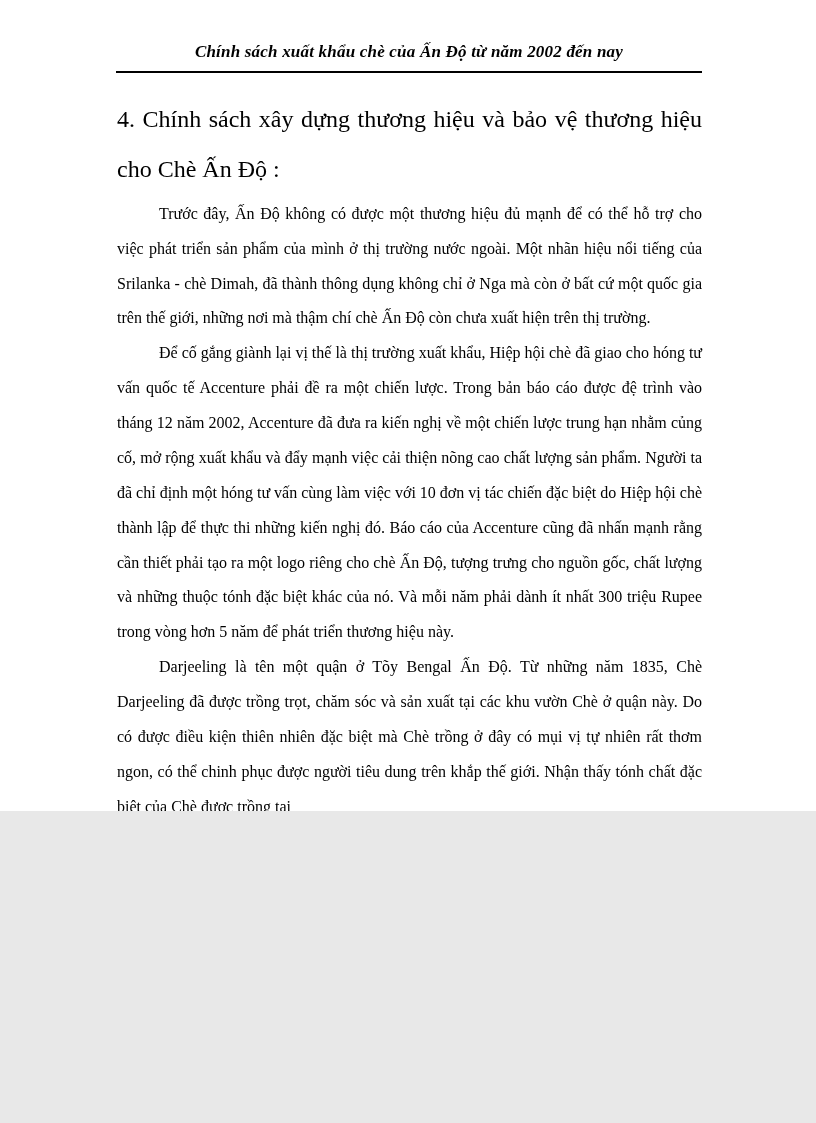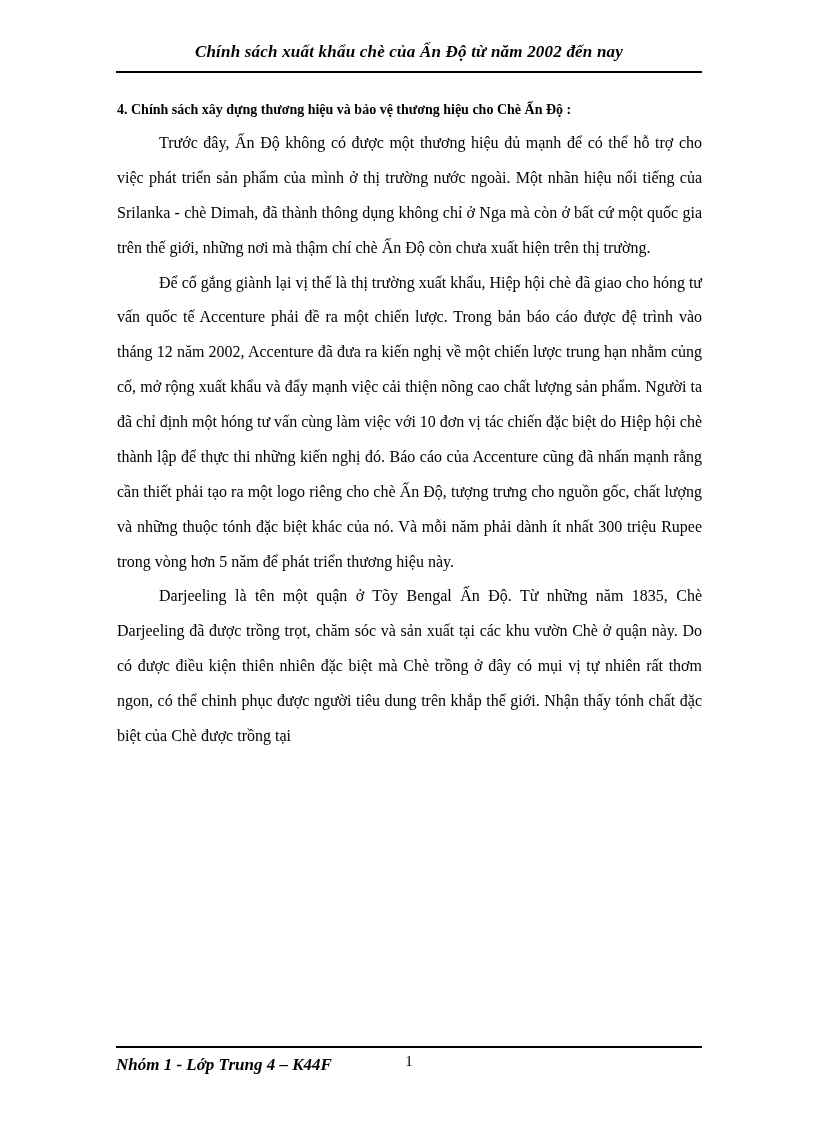--- a/index.html
+++ b/index.html
@@ -1,19 +1,19 @@
 <!DOCTYPE html>
 <html><head>
 <meta charset="utf-8">
 <style>
   * { margin: 0; padding: 0; box-sizing: border-box; }
   html, body { background: #e8e8e8; }
   .page {
     width: 816px;
-    height: 1123px;
+    height: 811px;
     margin: 0 auto;
     background: #ffffff;
     position: relative;
     font-family: "Liberation Serif", "DejaVu Serif", serif;
     color: #000000;
     overflow: hidden;
   }
   .header {
     position: absolute;
     top: 42px;
@@ -30,22 +30,22 @@
     letter-spacing: 0.2px;
     white-space: nowrap;
   }
   .content {
     position: absolute;
     top: 95px;
     left: 117px;
     width: 585px;
   }
   .section-heading {
-    font-size: 14px;
-    font-weight: bold;
+    font-size: 24px;
+    font-weight: normal;
     line-height: 2.08;
     text-align: justify;
     margin-bottom: 2px;
   }
   .paragraph {
     font-size: 16px;
     line-height: 2.18;
     text-align: justify;
     text-indent: 42px;
   }

